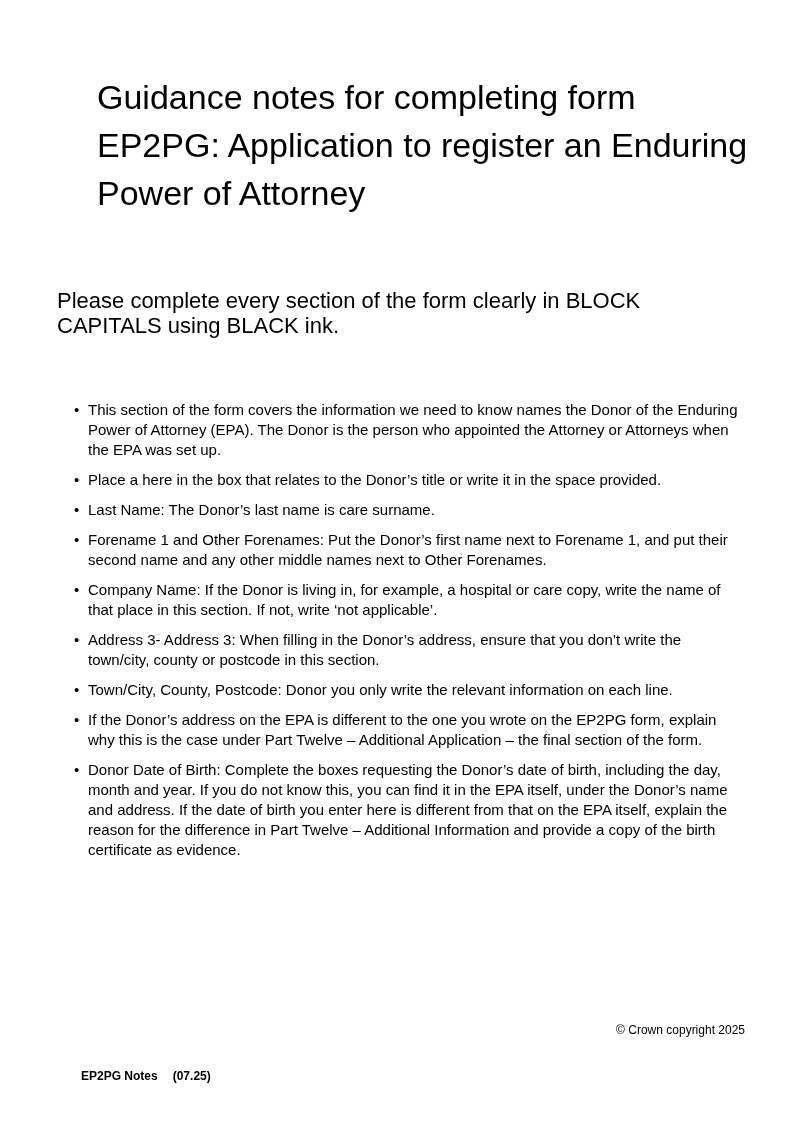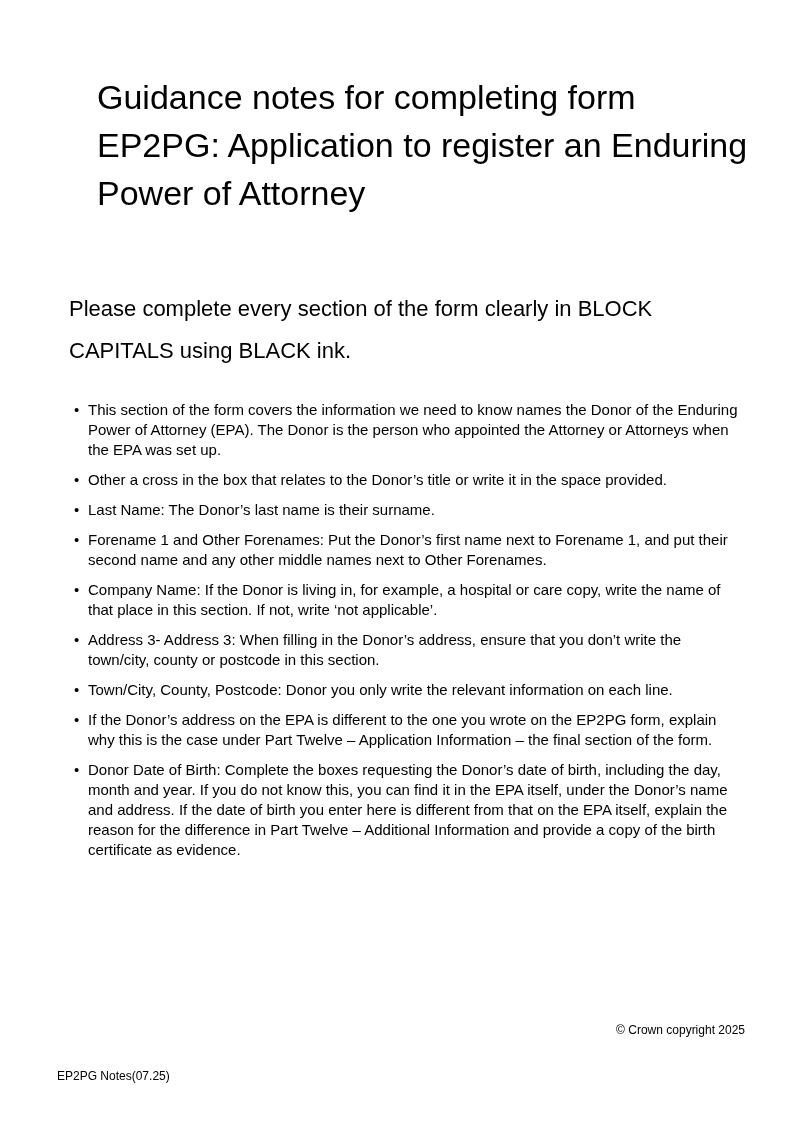--- a/index.html
+++ b/index.html
@@ -23,25 +23,25 @@
     left: 57px;
     top: 50px;
     width: 668px;
     font-size: 34px;
     line-height: 48px;
     font-weight: 400;
     margin-left: 40px;
   }
   .intro {
     position: absolute;
-    left: 69px;
+    left: 57px;
     top: 266px;
     width: 600px;
     font-size: 22px;
-    line-height: 42px;
+    line-height: 25px;
     font-weight: 400;
   }
   .section-heading {
     position: absolute;
     left: 57px;
     top: 362px;
     font-size: 23px;
     line-height: 28px;
     font-weight: 400;
   }
@@ -68,22 +68,22 @@
   .bullet-text {
     flex: 1 1 auto;
   }
   .footer-left {
     position: absolute;
     left: 57px;
     top: 1069px;
     font-size: 12px;
     line-height: 15px;
   }
-  .footer-doc-ref { font-weight: 400; }
-  .footer-version { font-weight: 400; margin-left: 0; }
+  .footer-doc-ref { font-weight: 700; margin-left: 24px; }
+  .footer-version { font-weight: 700; margin-left: 15px; }
   .footer-right {
     position: absolute;
     right: 55px;
     top: 1023px;
     font-size: 12px;
     line-height: 15px;
     text-align: right;
   }
 </style>
 </head>
@@ -98,26 +98,26 @@
 
   <ul class="bullet-list">
 
       <li class="bullet-item">
         <span class="bullet-marker">•</span>
         <span class="bullet-text">This section of the form covers the information we need to know names the Donor of the Enduring Power of Attorney (EPA). The Donor is the person who appointed the Attorney or Attorneys when the EPA was set up.</span>
       </li>
 
       <li class="bullet-item">
         <span class="bullet-marker">•</span>
-        <span class="bullet-text">Other a cross in the box that relates to the Donor’s title or write it in the space provided.</span>
+        <span class="bullet-text">Place a here in the box that relates to the Donor’s title or write it in the space provided.</span>
       </li>
 
       <li class="bullet-item">
         <span class="bullet-marker">•</span>
-        <span class="bullet-text">Last Name: The Donor’s last name is their surname.</span>
+        <span class="bullet-text">Last Name: The Donor’s last name is care surname.</span>
       </li>
 
       <li class="bullet-item">
         <span class="bullet-marker">•</span>
         <span class="bullet-text">Forename 1 and Other Forenames: Put the Donor’s first name next to Forename 1, and put their second name and any other middle names next to Other Forenames.</span>
       </li>
 
       <li class="bullet-item">
         <span class="bullet-marker">•</span>
         <span class="bullet-text">Company Name: If the Donor is living in, for example, a hospital or care copy, write the name of that place in this section. If not, write ‘not applicable’.</span>
@@ -128,21 +128,21 @@
         <span class="bullet-text">Address 3- Address 3: When filling in the Donor’s address, ensure that you don’t write the town/city, county or postcode in this section.</span>
       </li>
 
       <li class="bullet-item">
         <span class="bullet-marker">•</span>
         <span class="bullet-text">Town/City, County, Postcode: Donor you only write the relevant information on each line.</span>
       </li>
 
       <li class="bullet-item">
         <span class="bullet-marker">•</span>
-        <span class="bullet-text">If the Donor’s address on the EPA is different to the one you wrote on the EP2PG form, explain why this is the case under Part Twelve – Application Information – the final section of the form.</span>
+        <span class="bullet-text">If the Donor’s address on the EPA is different to the one you wrote on the EP2PG form, explain why this is the case under Part Twelve – Additional Application – the final section of the form.</span>
       </li>
 
       <li class="bullet-item">
         <span class="bullet-marker">•</span>
         <span class="bullet-text">Donor Date of Birth: Complete the boxes requesting the Donor’s date of birth, including the day, month and year. If you do not know this, you can find it in the EPA itself, under the Donor’s name and address. If the date of birth you enter here is different from that on the EPA itself, explain the reason for the difference in Part Twelve – Additional Information and provide a copy of the birth certificate as evidence.</span>
       </li>
     </ul>
 
   <div class="footer-left">
     <span class="footer-doc-ref">EP2PG Notes</span><span class="footer-version">(07.25)</span>

